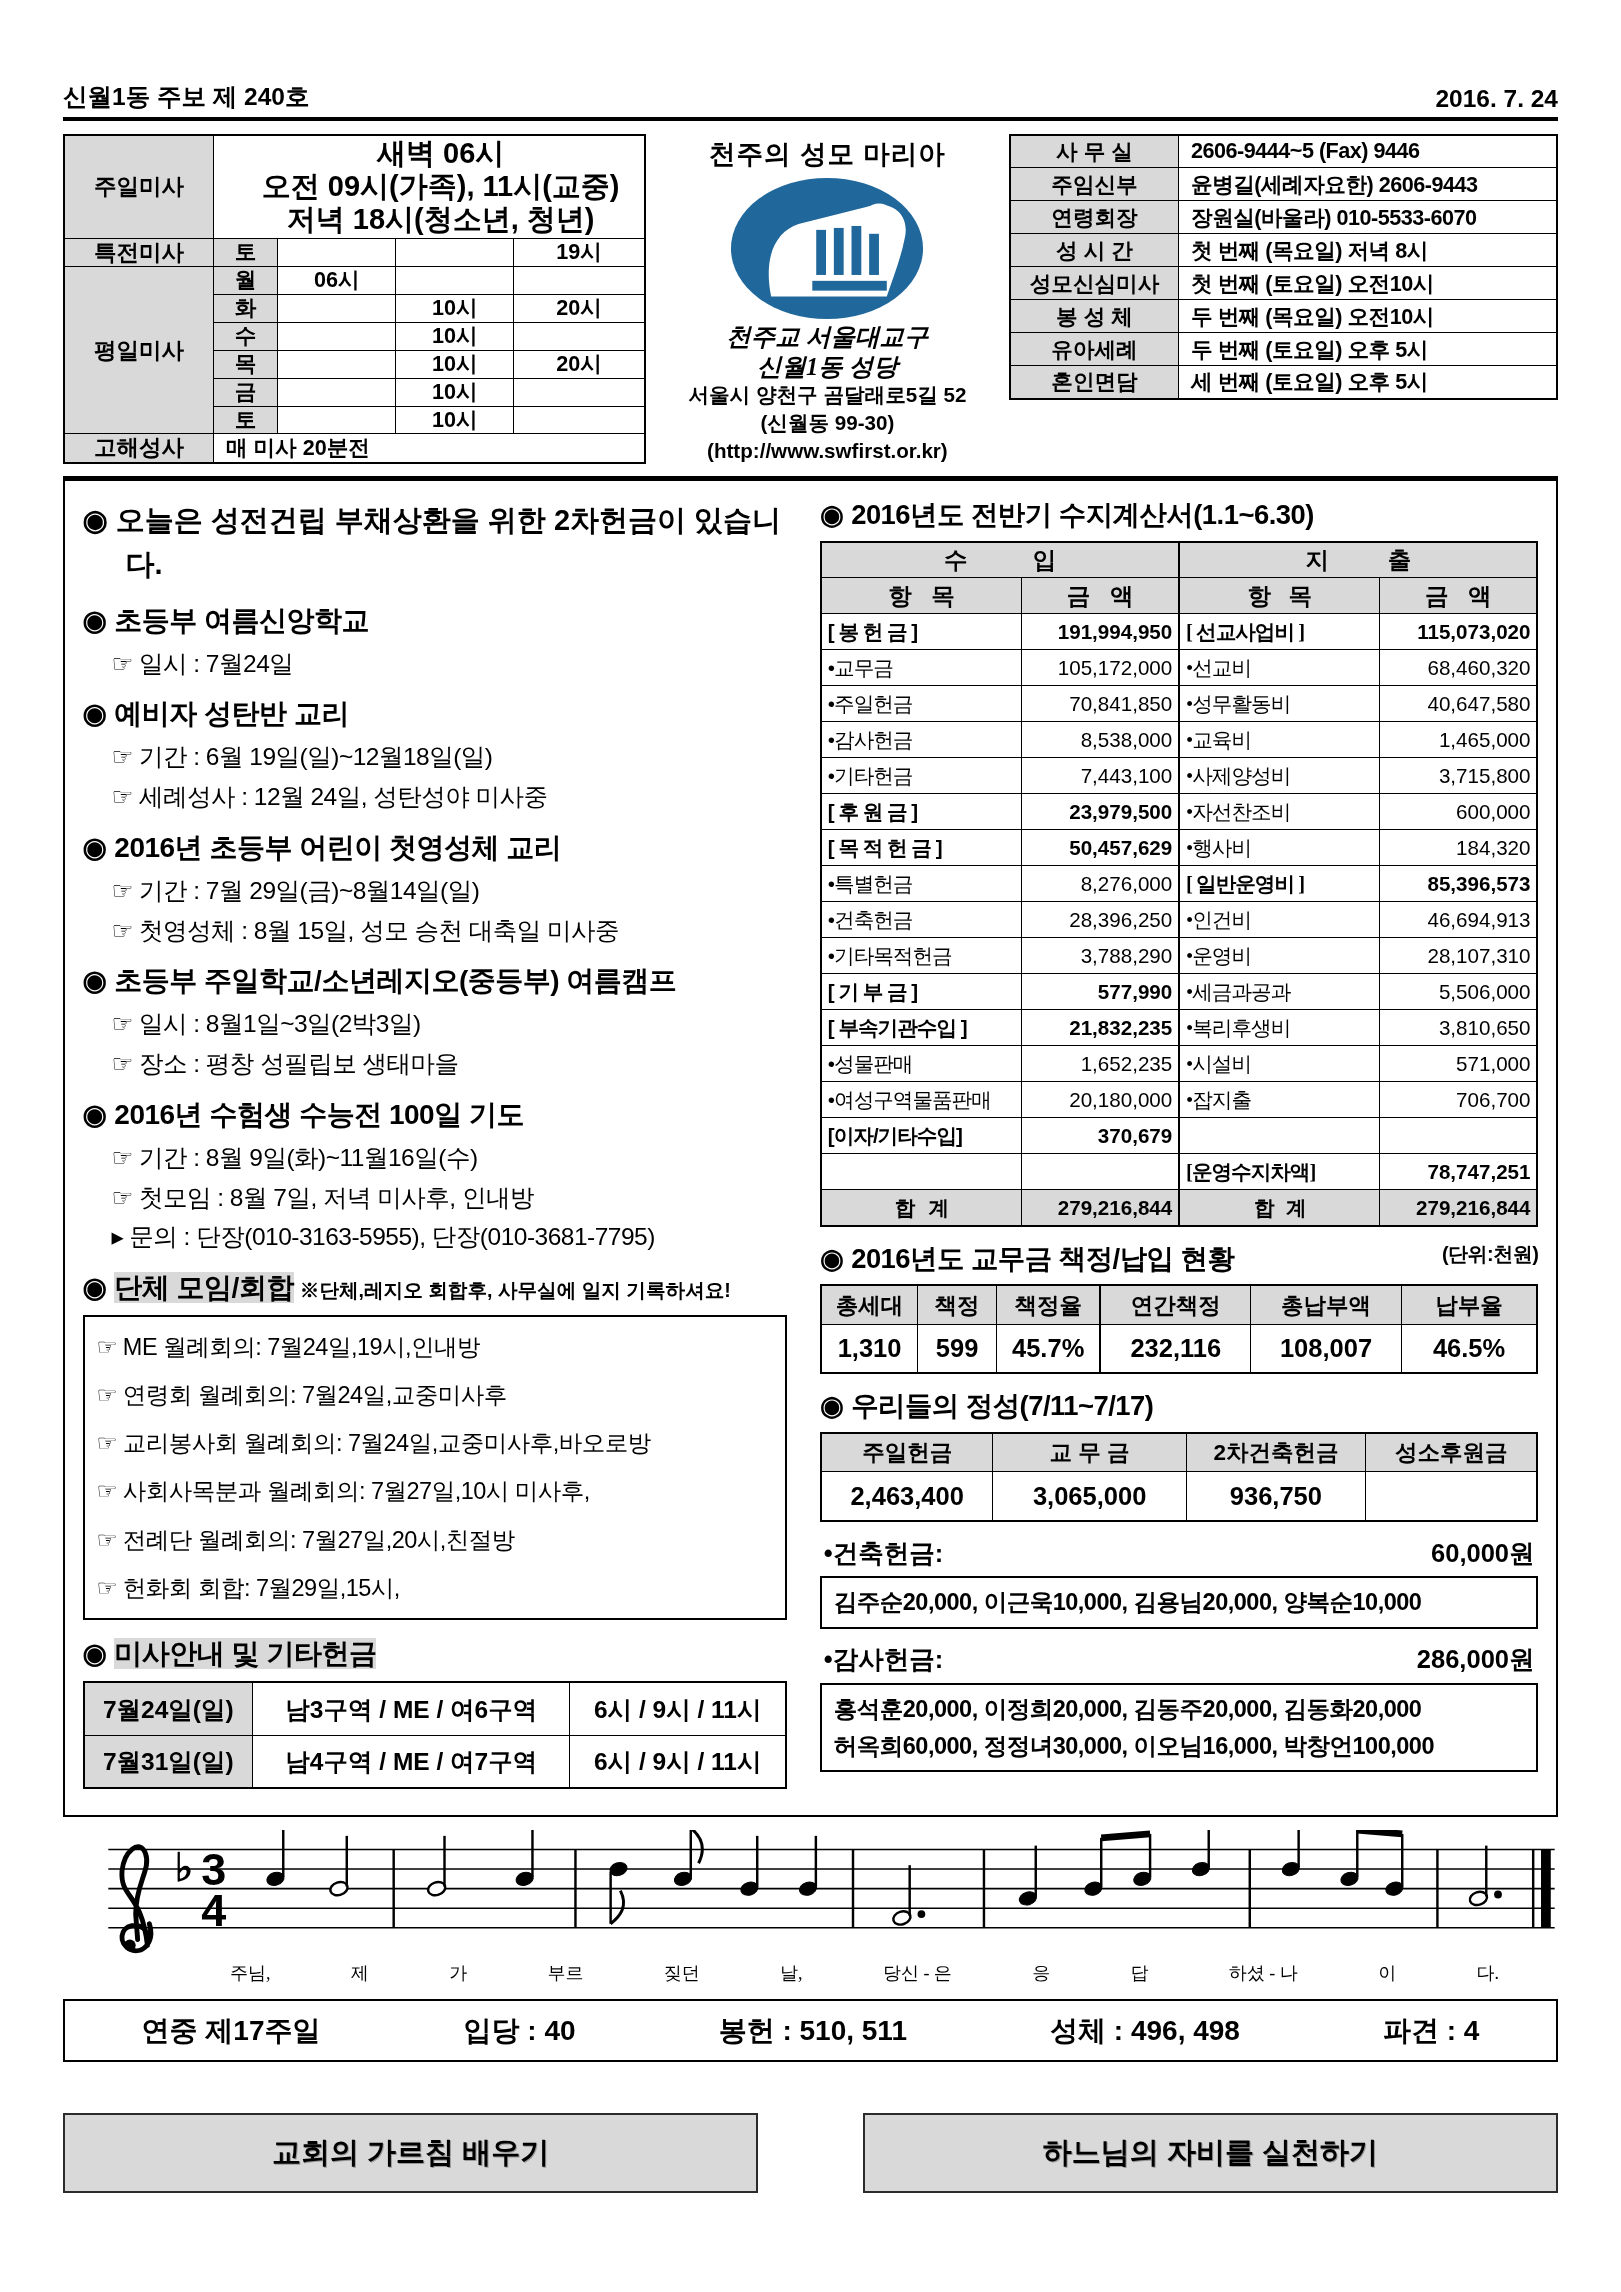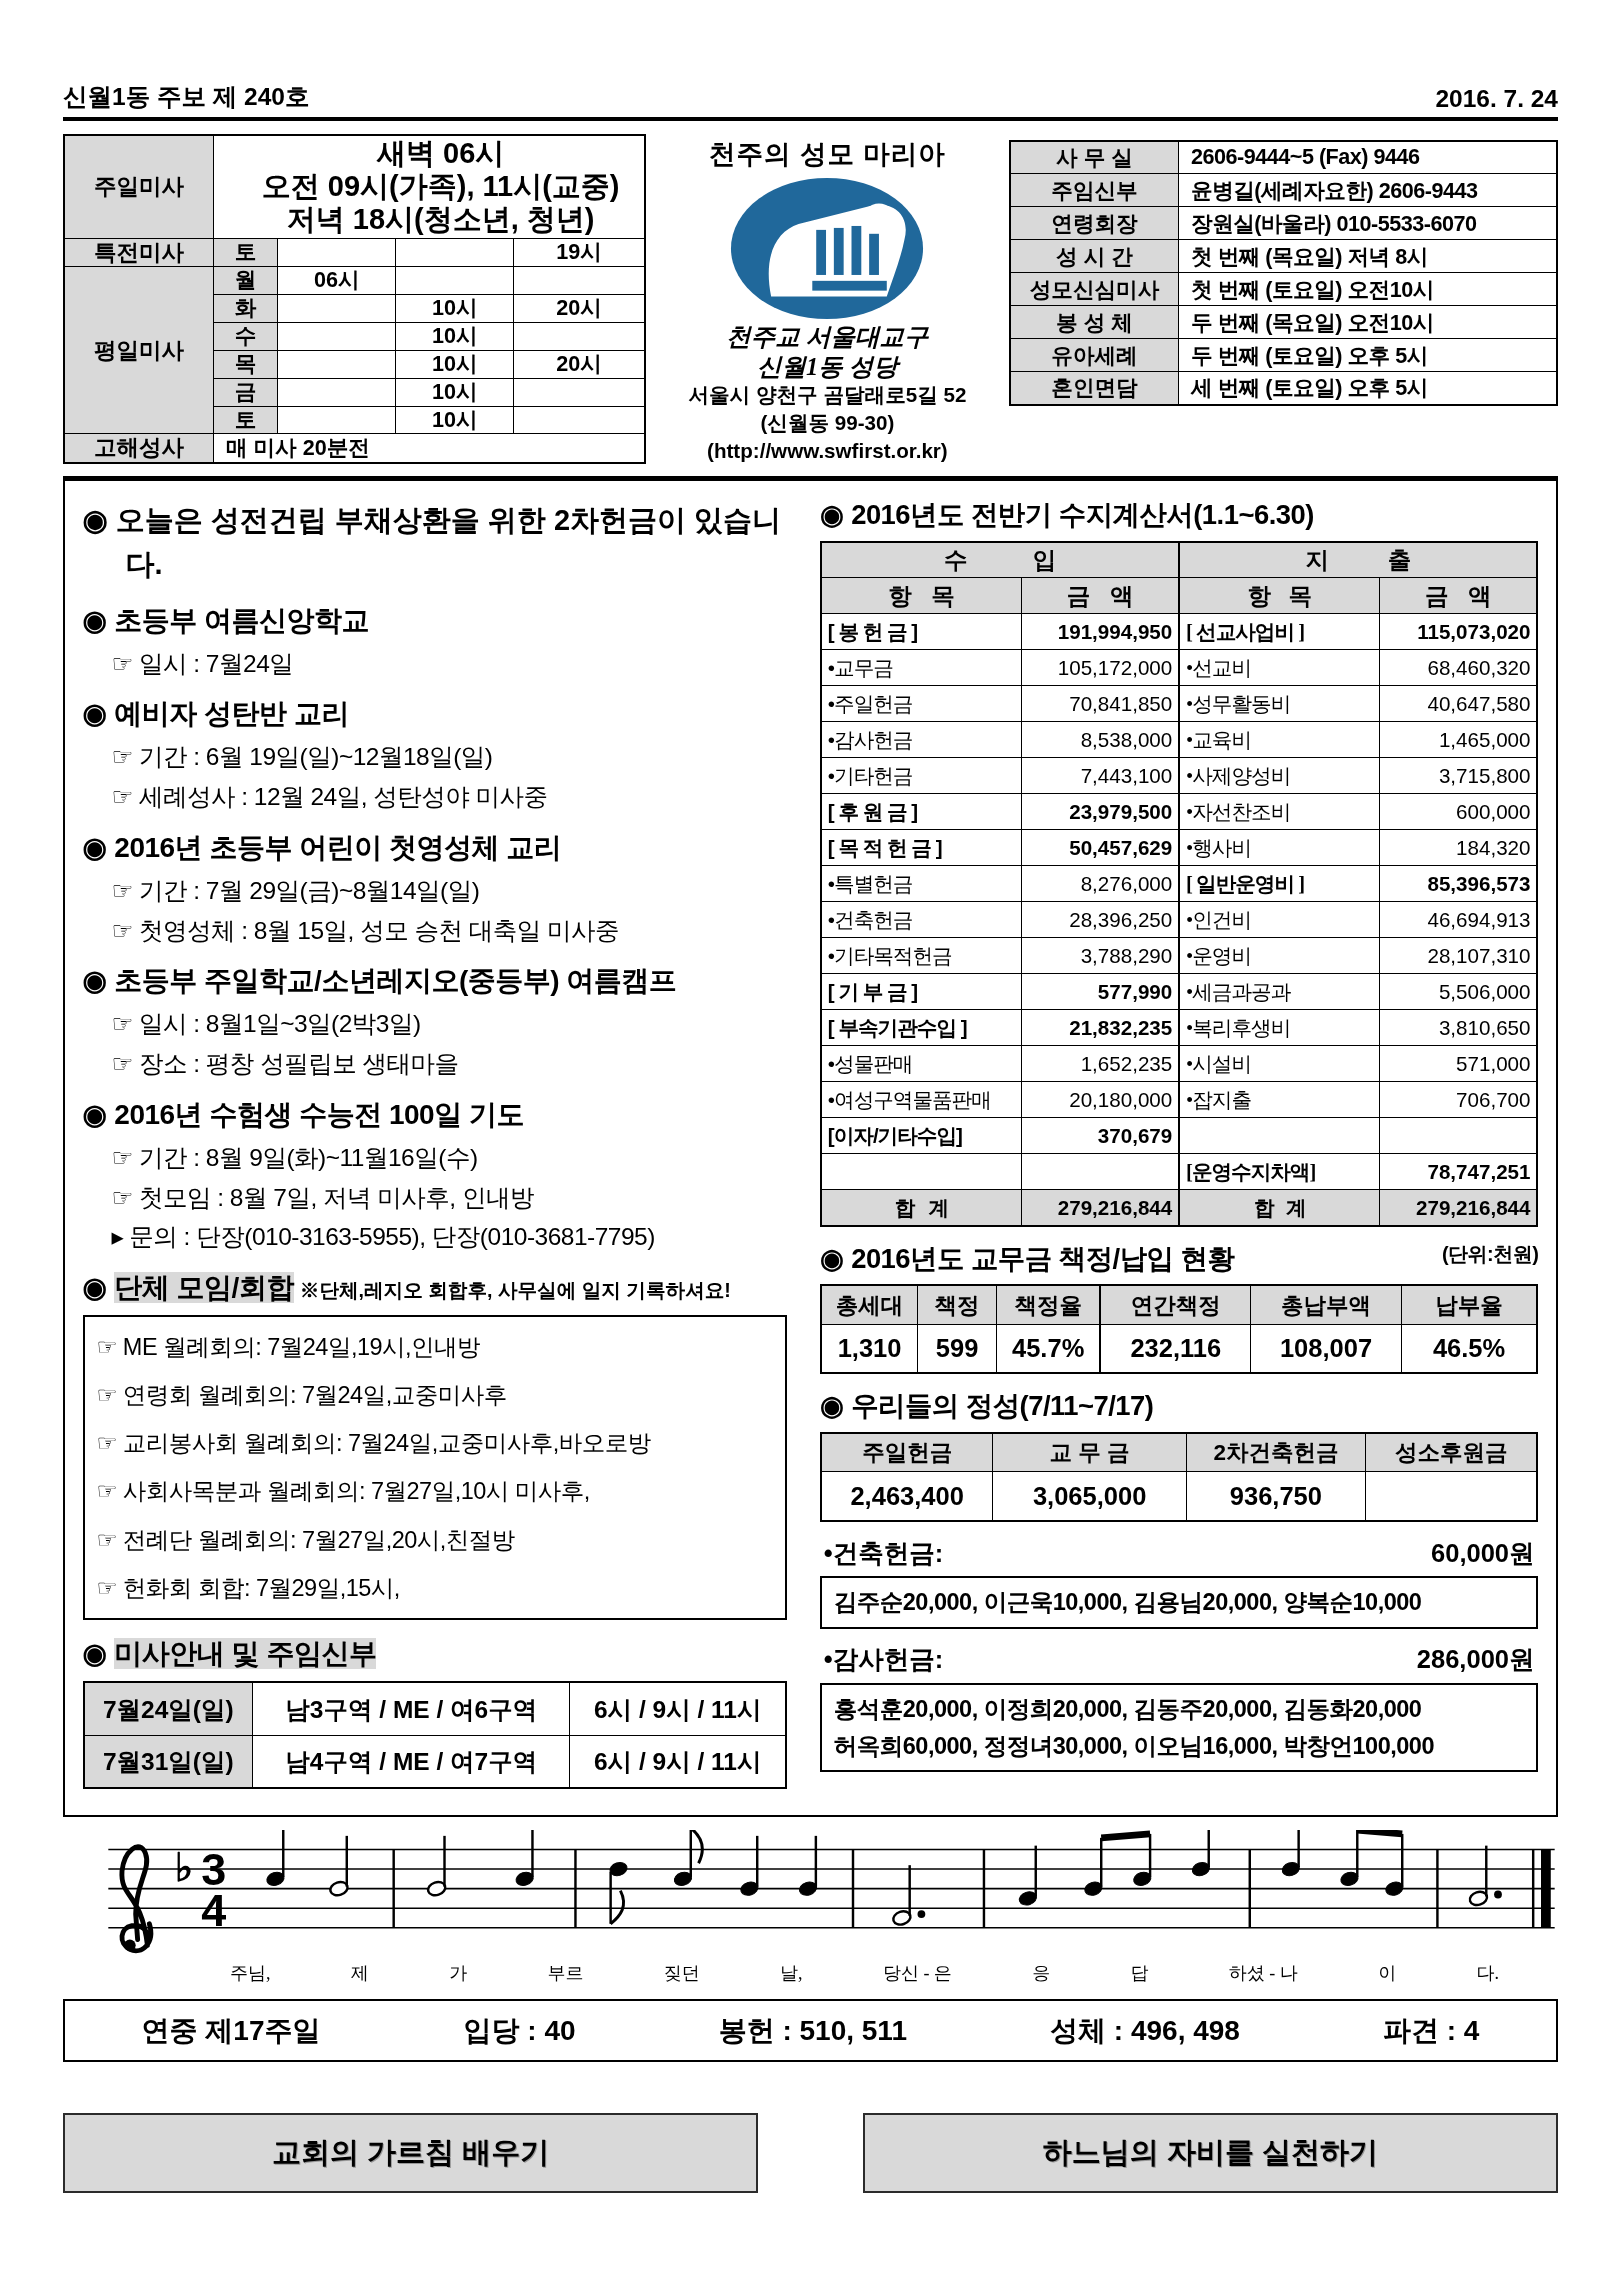--- a/index.html
+++ b/index.html
@@ -22,21 +22,21 @@
 .mass-table td.sun { text-align:center; padding-left:26px; font-size:29px; }
 .mass-table td.t { border-left-style:dotted; border-left-color:#555; }
 .mass-table td.conf { text-align:left; padding-left:11.8px; }
 
 .center-id { width:339px; text-align:center; padding-top:2px; }
 .c-title { font-weight:bold; font-size:26.5px; letter-spacing:1px; }
 .logo { display:block; margin:3.9px auto 0; }
 .callig { font-family:"Liberation Serif", serif; font-style:italic; font-weight:bold; font-size:24.5px; line-height:1.2; }
 .addr { font-weight:bold; font-size:20.6px; line-height:1.35; }
 
-.contact-table { width:552px; border:2px solid #000; table-layout:fixed;margin-top:6px; }
+.contact-table { width:552px; border:2px solid #000; table-layout:fixed; }
 .contact-table td { border:1px solid #000; font-weight:bold; font-size:21.6px; height:33px; padding:0 5.9px; }
 .contact-table td.lbl { background:var(--gray); width:169px; text-align:center; }
 .contact-table td.val { text-align:left; padding-left:11.8px; letter-spacing:-0.5px; white-space:nowrap; }
 
 
 .main-box { margin-top:11.8px; border:2.9px solid #000; border-top-width:5.9px; padding:15.7px 17.6px 9.8px; display:flex; gap:33px; }
 .colL { flex:1; min-width:0; }
 .colR { flex:1.02; min-width:0; }
 
 .bullet { margin-right:7.8px; }
@@ -297,21 +297,21 @@
               <span class="hand">☞</span><span>전례단 월례회의: 7월27일,20시,친절방</span>
             </div>
 
             <div class="g-line">
               <span class="hand">☞</span><span>헌화회 회합: 7월29일,15시,</span>
             </div>
           </div>
       </div>
 
       <div class="ann">
-        <div class="ann-t"><span class="bullet">◉</span><span class="hl">미사안내 및 주임신부</span></div>
+        <div class="ann-t"><span class="bullet">◉</span><span class="hl">미사안내 및 기타헌금</span></div>
         <table class="ms-table">
           <colgroup>
               <col style="width:169px">
               <col>
               <col style="width:216px">
             </colgroup>
           <tbody>
 
               <tr>
                 <td class="d">7월24일(일)</td>

